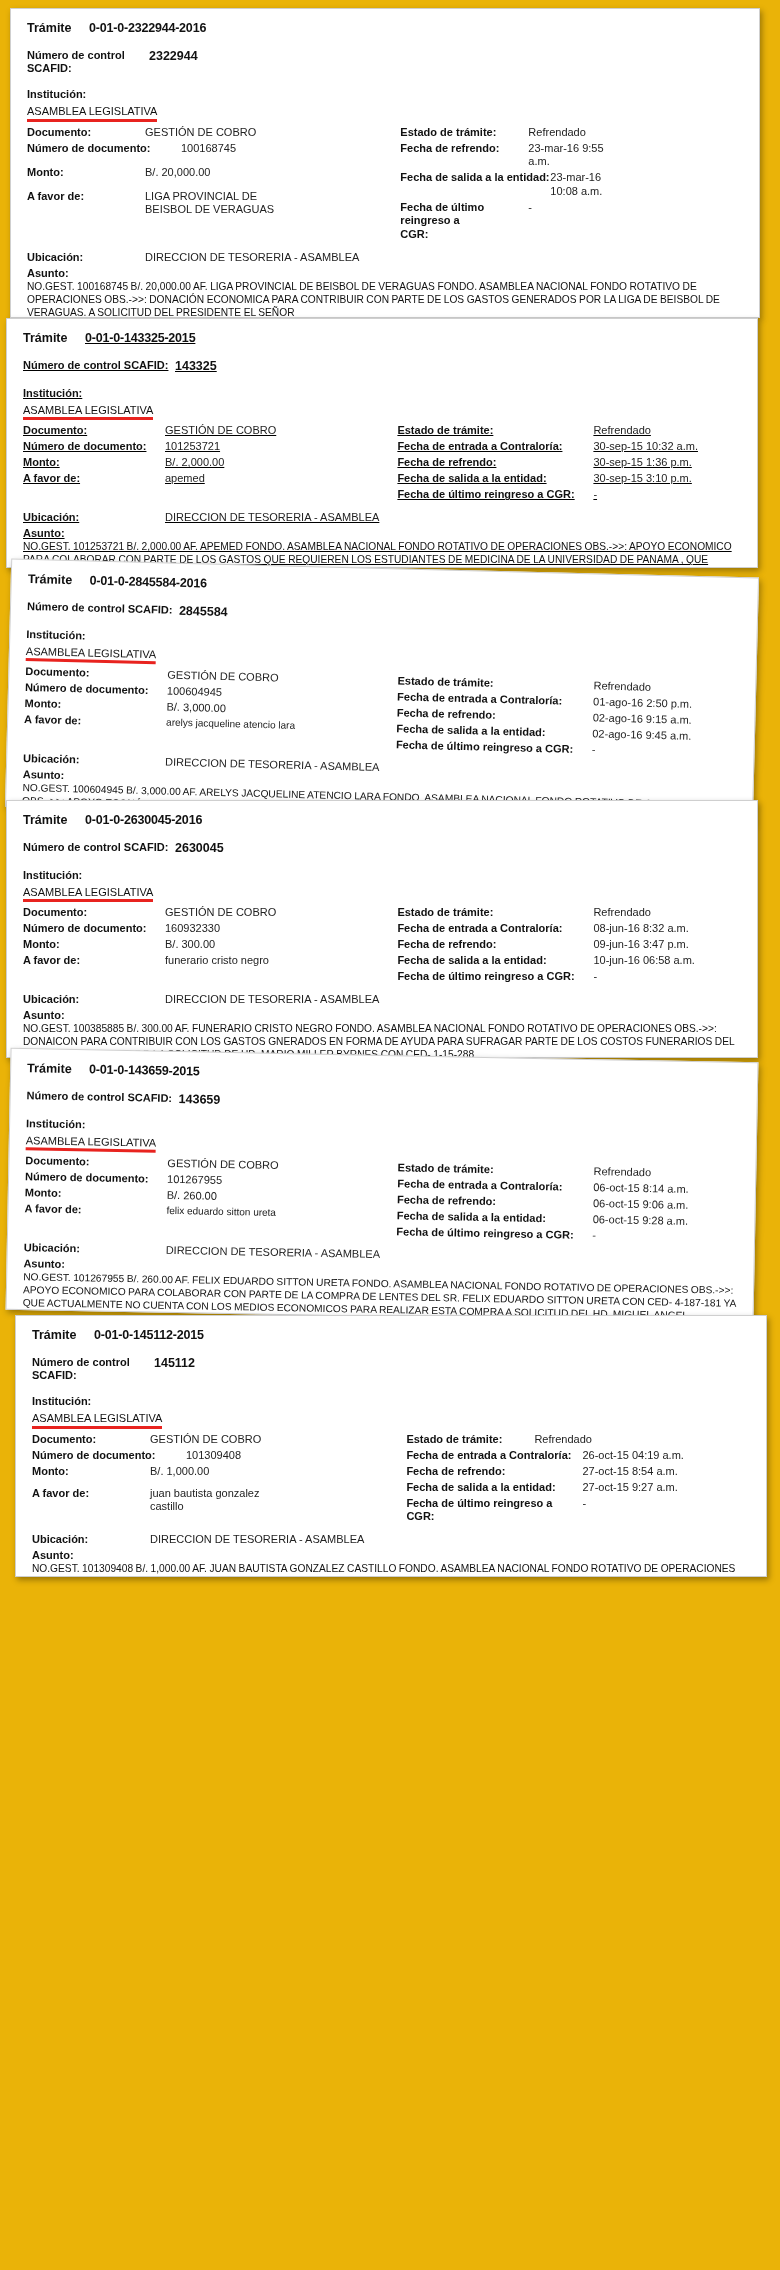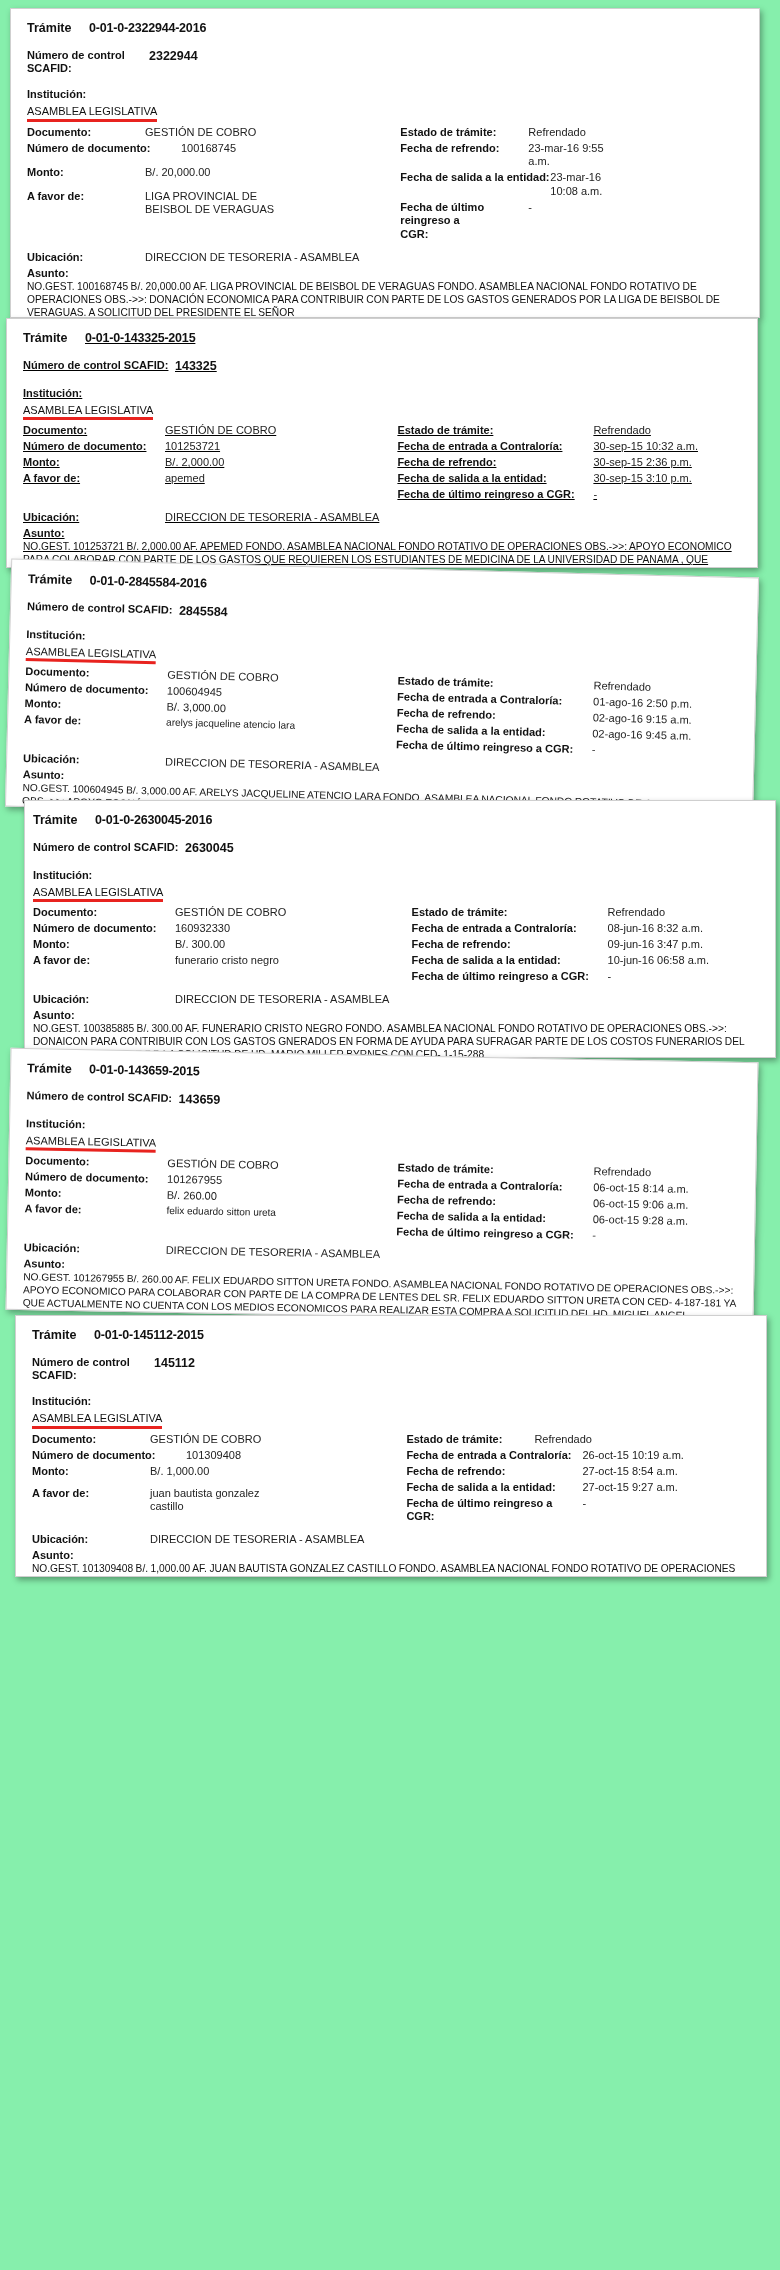--- a/index.html
+++ b/index.html
@@ -5,21 +5,21 @@
   * { box-sizing: border-box; }
   html, body {
     margin: 0; padding: 0;
     background: #ffffff;
     font-family: "Liberation Sans", sans-serif;
   }
   #page {
     position: relative;
     width: 780px;
     height: 2270px;
-    background: #86efac;
+    background: #eab308;
     overflow: hidden;
   }
 
   
   .card {
     position: absolute;
     background: #ffffff;
     border: 1px solid #cfcfcf;
     box-shadow: 2px 3px 6px rgba(0,0,0,0.35);
     padding: 8px 14px 8px 16px;
@@ -120,21 +120,21 @@
     border-bottom: 2.5px solid #e8231f;
     padding-bottom: 1px;
   }
   .skew-pos { transform: rotate(1.45deg); }
   .skew-pos2 { transform: rotate(1.1deg); }
 
   
   #card-1 { left: 10px;  top: 8px;    width: 750px; height: 310px; }
   #card-2 { left: 6px;   top: 318px;  width: 752px; height: 250px; text-decoration: underline; }
   #card-3 { left: 8px;   top: 568px;  width: 748px; height: 248px; }
-  #card-4 { left: 24px;   top: 800px;  width: 752px; height: 258px; padding-left: 8px; }
+  #card-4 { left: 6px;   top: 800px;  width: 752px; height: 258px; }
   #card-5 { left: 8px;   top: 1055px; width: 748px; height: 262px; }
   #card-6 { left: 6px;   top: 1315px; width: 752px; height: 262px; margin-left: 9px; }
 
   
   #card-1 { z-index: 1; }
   #card-2 { z-index: 2; }
   #card-3 { z-index: 3; }
   #card-4 { z-index: 4; }
   #card-5 { z-index: 5; }
   #card-6 { z-index: 6; }
@@ -237,21 +237,21 @@
         <div class="drow">
             <span class="k">Estado de trámite:</span>
             <span class="v">Refrendado</span>
           </div>
         <div class="drow">
             <span class="k">Fecha de entrada a Contraloría:</span>
             <span class="v">30-sep-15 10:32 a.m.</span>
           </div>
         <div class="drow">
             <span class="k">Fecha de refrendo:</span>
-            <span class="v">30-sep-15 2:36 p.m.</span>
+            <span class="v">30-sep-15 1:36 p.m.</span>
           </div>
         <div class="drow">
             <span class="k">Fecha de salida a la entidad:</span>
             <span class="v">30-sep-15 3:10 p.m.</span>
           </div>
         <div class="drow">
             <span class="k">Fecha de último reingreso a CGR:</span>
             <span class="v">-</span>
           </div>
       </div>
@@ -481,21 +481,21 @@
             <span class="v" style="max-width:110px">juan bautista gonzalez castillo</span>
           </div>
       </div>
       <div class="col-right">
         <div class="drow">
             <span class="k">Estado de trámite:</span>
             <span class="v">Refrendado</span>
           </div>
         <div class="drow">
             <span class="k" style="width:176px">Fecha de entrada a Contraloría:</span>
-            <span class="v">26-oct-15 10:19 a.m.</span>
+            <span class="v">26-oct-15 04:19 a.m.</span>
           </div>
         <div class="drow">
             <span class="k" style="width:176px">Fecha de refrendo:</span>
             <span class="v">27-oct-15 8:54 a.m.</span>
           </div>
         <div class="drow">
             <span class="k" style="width:176px">Fecha de salida a la entidad:</span>
             <span class="v">27-oct-15 9:27 a.m.</span>
           </div>
         <div class="drow">

